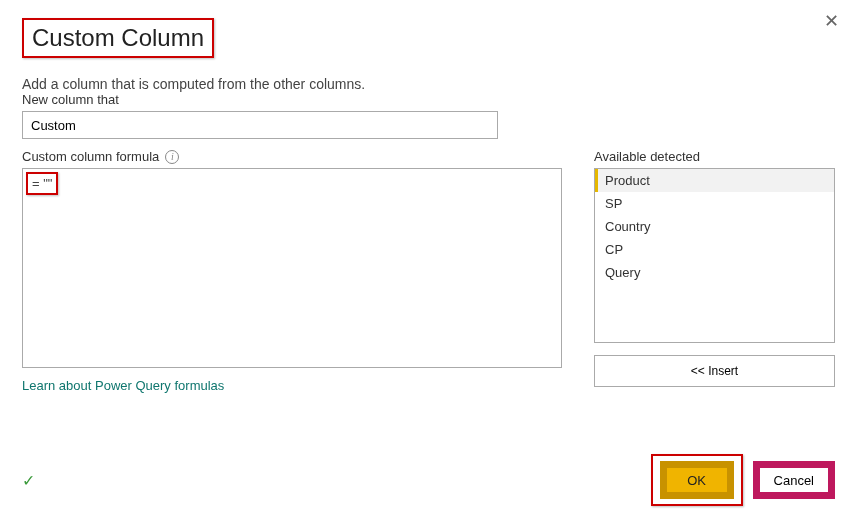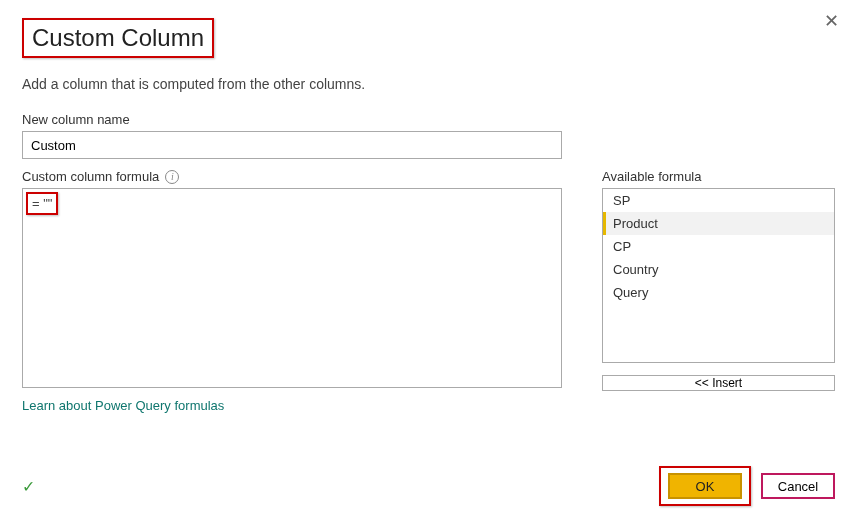--- a/index.html
+++ b/index.html
@@ -30,42 +30,41 @@
       padding: 4px 8px;
       margin-bottom: 18px;
     }
     .highlight-red {
       border: 2px solid #cc0000;
       box-shadow: 1px 1px 2px rgba(0,0,0,0.25);
     }
     .subtitle {
       font-size: 14px;
       color: #444;
-      margin-bottom: 20px;
     }
     .field-label {
       font-size: 13px;
       color: #333;
       margin-bottom: 4px;
       display: flex;
       align-items: center;
       gap: 6px;
     }
     .text-input {
-      width: 540px;
+      width: 476px;
       height: 28px;
       border: 1px solid #aaa;
       padding: 4px 8px;
       font-size: 13px;
       font-family: inherit;
       margin-bottom: 10px;
     }
     .columns-row {
       display: flex;
-      gap: 40px;
+      gap: 32px;
     }
     .left-col { width: 540px; }
     .right-col { width: 260px; }
     .formula-box {
       width: 540px;
       height: 200px;
       border: 1px solid #aaa;
       padding: 4px 6px;
       font-size: 13px;
       background: #fff;
@@ -103,21 +102,21 @@
       font-size: 13px;
       cursor: pointer;
     }
     .list-item.selected {
       background: #f2f2f2;
       border-left: 3px solid #e6b800;
       padding-left: 7px;
     }
     .insert-btn {
       width: 100%;
-      height: 16px;
+      height: 32px;
       border: 1px solid #aaa;
       background: #fff;
       font-size: 12px;
       margin-top: 12px;
       cursor: pointer;
     }
     .link {
       color: #0f766e;
       font-size: 13px;
       margin-top: 10px;
@@ -144,22 +143,22 @@
       color: #3a9a3a;
       font-size: 16px;
     }
     .btn-group {
       display: flex;
       gap: 10px;
       align-items: center;
     }
     .btn {
       min-width: 74px;
-      height: 26px;
-      border: 2px solid #be185d;
+      height: 38px;
+      border: 7px solid #be185d;
       background: #fff;
       font-size: 13px;
       cursor: pointer;
       padding: 0 14px;
     }
     .btn-primary {
       background: #f0b400;
       border-color: #c89200;
       color: #222;
     }
@@ -171,42 +170,42 @@
 <body>
 
 
 
 <span class="close-x">✕</span>
 
 <h1 class="dialog-title highlight-red">Custom Column</h1>
 
 <p class="subtitle">Add a column that is computed from the other columns.</p>
 
-<div class="field-label">New column name</div>
+<div class="field-label">New column that</div>
 <input type="text" class="text-input" value="Custom" style="">
 
 <div class="columns-row">
   <div class="left-col">
     <div class="field-label">
       <span>Custom column formula</span>
       <span class="info-icon">i</span>
     </div>
     <div class="formula-box">
       <div class="formula-content-wrap highlight-red">=  ""</div>
     </div>
     <a class="link">Learn about Power Query formulas</a>
   </div>
 
   <div class="right-col">
-    <div class="field-label">Available formula</div>
+    <div class="field-label">Available detected</div>
     <div class="available-list">
+        <div class="list-item selected">Product</div>
         <div class="list-item">SP</div>
-        <div class="list-item selected">Product</div>
+        <div class="list-item">Country</div>
         <div class="list-item">CP</div>
-        <div class="list-item">Country</div>
         <div class="list-item">Query</div>
       </div>
     <button class="insert-btn">&lt;&lt; Insert</button>
   </div>
 </div>
 
 <div class="footer">
   <div class="status">
     <span class="check-icon">✓</span>
   </div>

